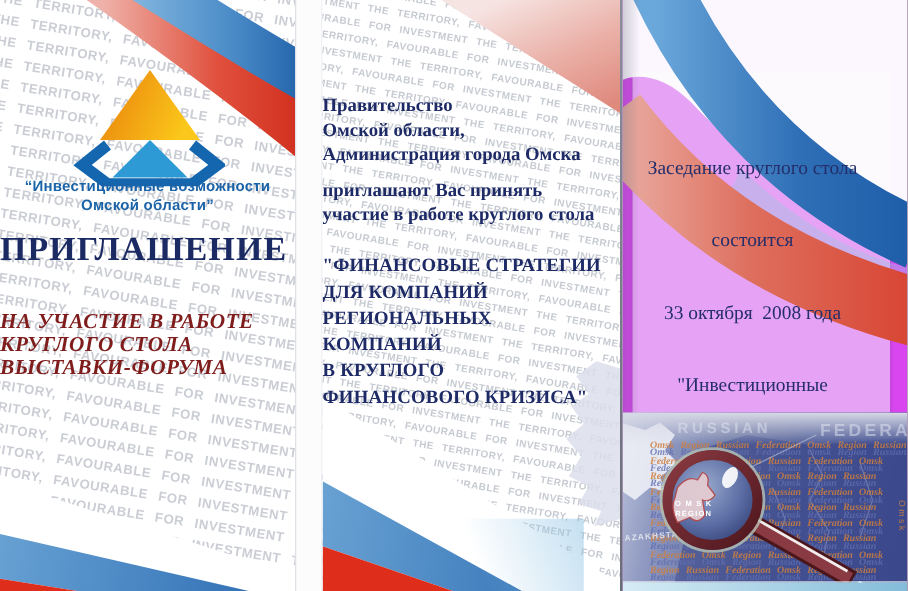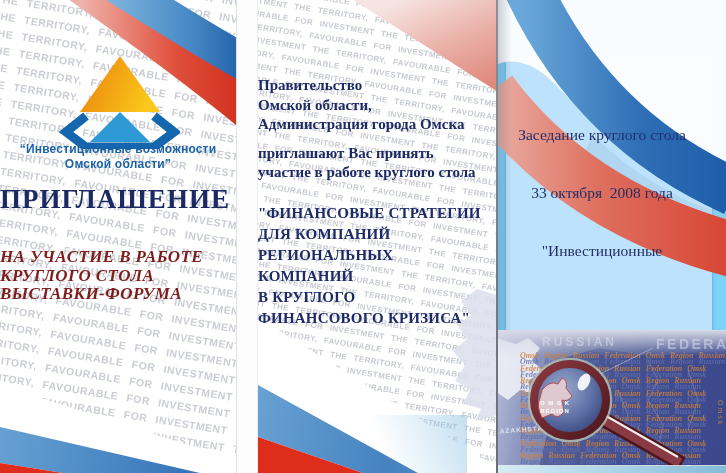--- a/index.html
+++ b/index.html
@@ -4,21 +4,21 @@
 <style>
   html,body{margin:0;padding:0;background:#777;}
   .canvas{position:relative;width:726px;height:473px;background:#fff;overflow:hidden;
           font-family:"Liberation Serif",serif;}
   .canvas *{box-sizing:border-box;}
   .panel{position:absolute;top:0;height:473px;overflow:hidden;}
   #panel-left{left:0;width:236px;background:#fff;}
   #gutter{left:236px;width:22px;background:#fcfcfd;border-left:1px solid #e0e1e6;border-right:1px solid #eceef2;}
   #panel-mid{left:258px;width:239px;background:#fff;}
   #fold{position:absolute;left:496px;top:0;width:2px;height:473px;background:linear-gradient(#8a8e9a,#696d79);z-index:40;}
-  #panel-right{left:498px;width:228px;background:#7dd3fc;}
+  #panel-right{left:498px;width:228px;background:#d946ef;}
 
   
   .wm{position:absolute;inset:0;overflow:hidden;}
   .wm-inner{position:absolute;left:-90px;top:-70px;width:620px;
             transform:rotate(9deg);
             font-family:"Liberation Sans",sans-serif;font-weight:bold;
             color:rgba(150,156,170,.5);}
   .wm-left .wm-inner{font-size:10.5px;line-height:17px;letter-spacing:.5px;word-spacing:5px;}
   .wm-mid  .wm-inner{font-size:8px;line-height:13px;letter-spacing:.4px;word-spacing:4px;color:rgba(152,158,172,.55);}
 
@@ -196,20 +196,21 @@
       <path d="M0,0 H228 V170 C150,163 95,125 55,82 C35,62 14,58 0,64 Z" fill="#fdfdfe" opacity=".97"></path>
       <path d="M95,135 Q160,198 232,215 L232,262 Q150,232 80,165 Z" fill="#9fc4e2" opacity=".42"></path>
       <path d="M-8,92 Q78,208 236,250" stroke="url(#rr)" stroke-width="55" fill="none"></path>
       <path d="M26,-20 Q92,128 236,192" stroke="url(#rb)" stroke-width="48" fill="none"></path>
     </svg>
 
     <div class="fold-shadow"></div>
 
     <div class="right-text">
       <div>Заседание круглого стола</div>
+      <div>состоится</div>
       <div>33 октября  2008 года</div>
       <div>"Инвестиционные</div>
       
       
       
       
       
     </div>
 
     <div class="map-zone">

